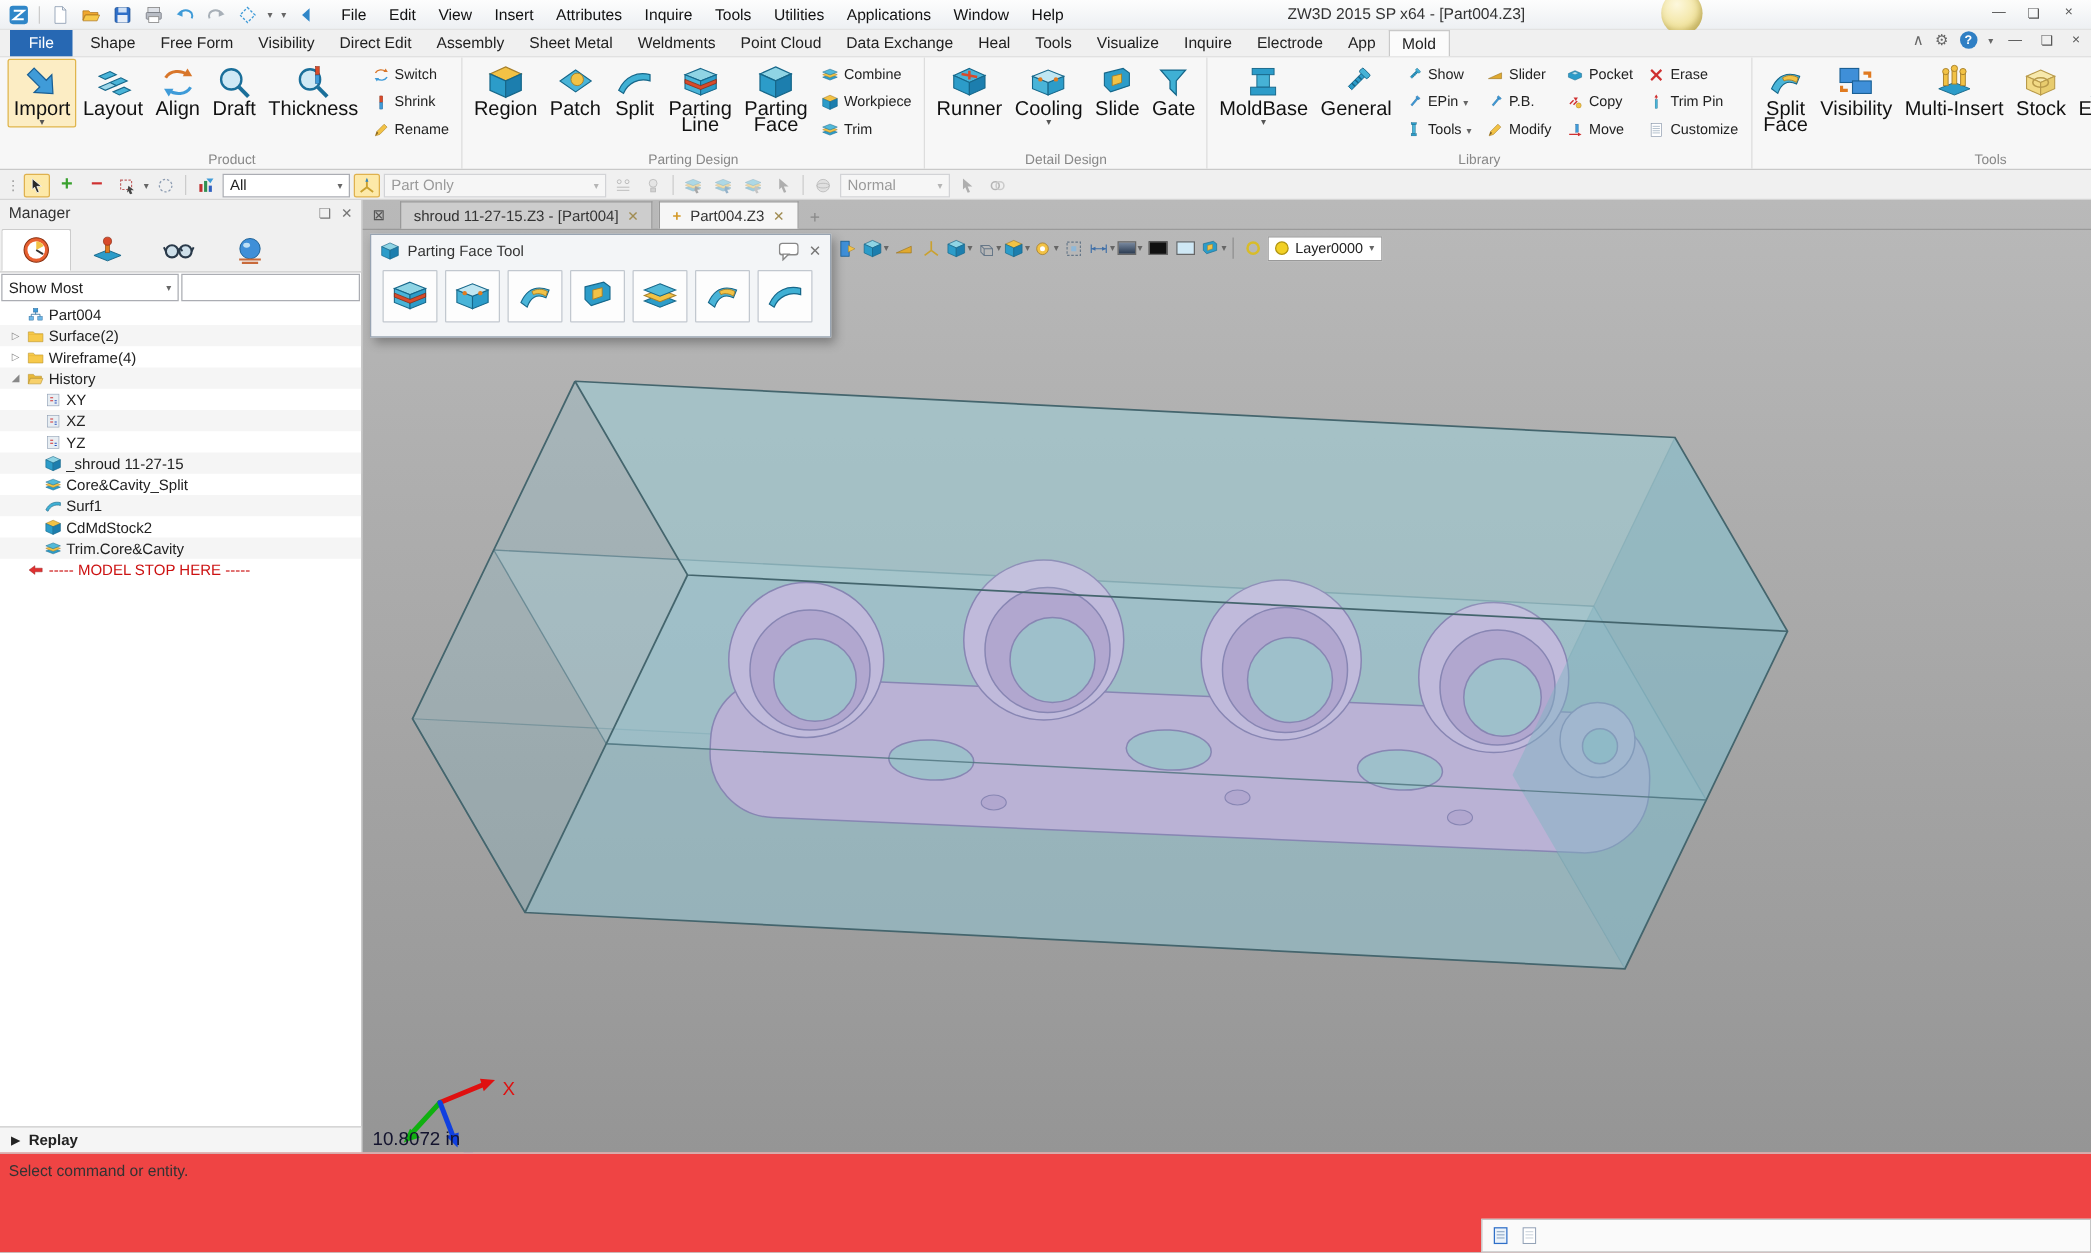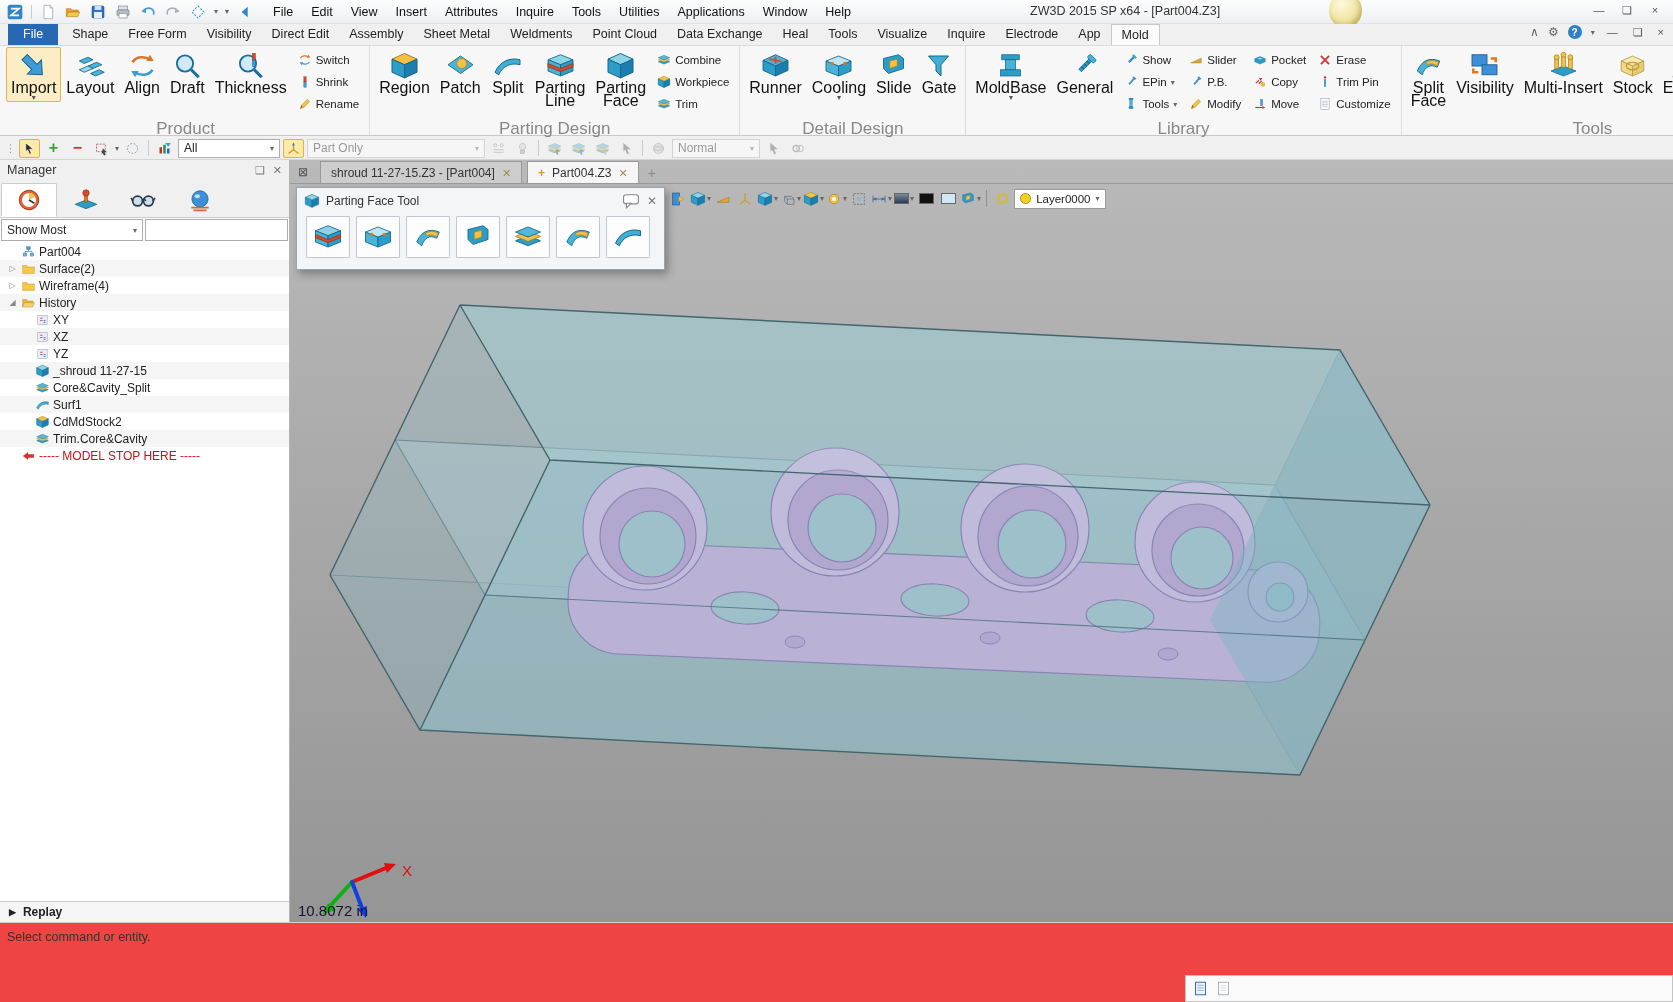--- a/index.html
+++ b/index.html
@@ -23,21 +23,21 @@
   .ribbontabs{position:absolute;top:24px;left:0;right:0;height:22px;background:#f0f0f0;display:flex;align-items:stretch;padding-left:8px;border-bottom:1px solid #dcdcdc}
   .rtab{padding:3px 10px 2px;font-size:12.5px;color:#222;white-space:nowrap}
   .rtab.file{background:#2768b3;color:#fff;padding:3px 15px 2px;margin-right:4px}
   .rtab.active{background:#fbfbfb;border:1px solid #c9c9c9;border-bottom:none}
   .rtabs-right{position:absolute;right:6px;top:25px;display:flex;align-items:center;gap:9px;color:#666}
   .helpc{width:14px;height:14px;border-radius:50%;background:#2f7fc4;color:#fff;font-size:10px;font-weight:bold;display:flex;align-items:center;justify-content:center}
   .mdibtn{font-size:11px;color:#555;padding:0 3px}
   
   .ribbon{position:absolute;top:46px;left:0;right:0;height:90px;background:#f7f7f7;border-bottom:1px solid #c9c9c9;display:flex;align-items:stretch;padding-left:2px}
   .rgroup{position:relative;display:flex;align-items:flex-start;padding:1px 4px 13px;border-right:1px solid #ddd}
-  .glabel{position:absolute;bottom:0;left:0;right:0;text-align:center;font-size:17px;color:#888;line-height:13px}
+  .glabel{position:absolute;bottom:0;left:0;right:0;text-align:center;font-size:11px;color:#888;line-height:13px}
   .rbtn-big{display:flex;flex-direction:column;align-items:center;min-width:44px;padding:3px 4px 0;border:1px solid transparent;border-radius:2px;cursor:default}
   .rbtn-big.hl{background:#fcedc4;border-color:#e0b54c}
   .bic{width:33px;height:30px}
   .bic svg{width:33px;height:30px}
   .lbl{font-size:16px;line-height:13px;white-space:nowrap;color:#111}
   .dd{font-size:8px;color:#555;line-height:7px}
   .smallcol{display:flex;flex-direction:column;padding:3px 2px 0;gap:2px}
   .rbtn-sm{display:flex;align-items:center;gap:4px;height:20px;padding:0 4px;font-size:11.5px;white-space:nowrap;cursor:default}
   .sic{width:14px;height:14px;flex:none}
   .sic svg{width:14px;height:14px}

